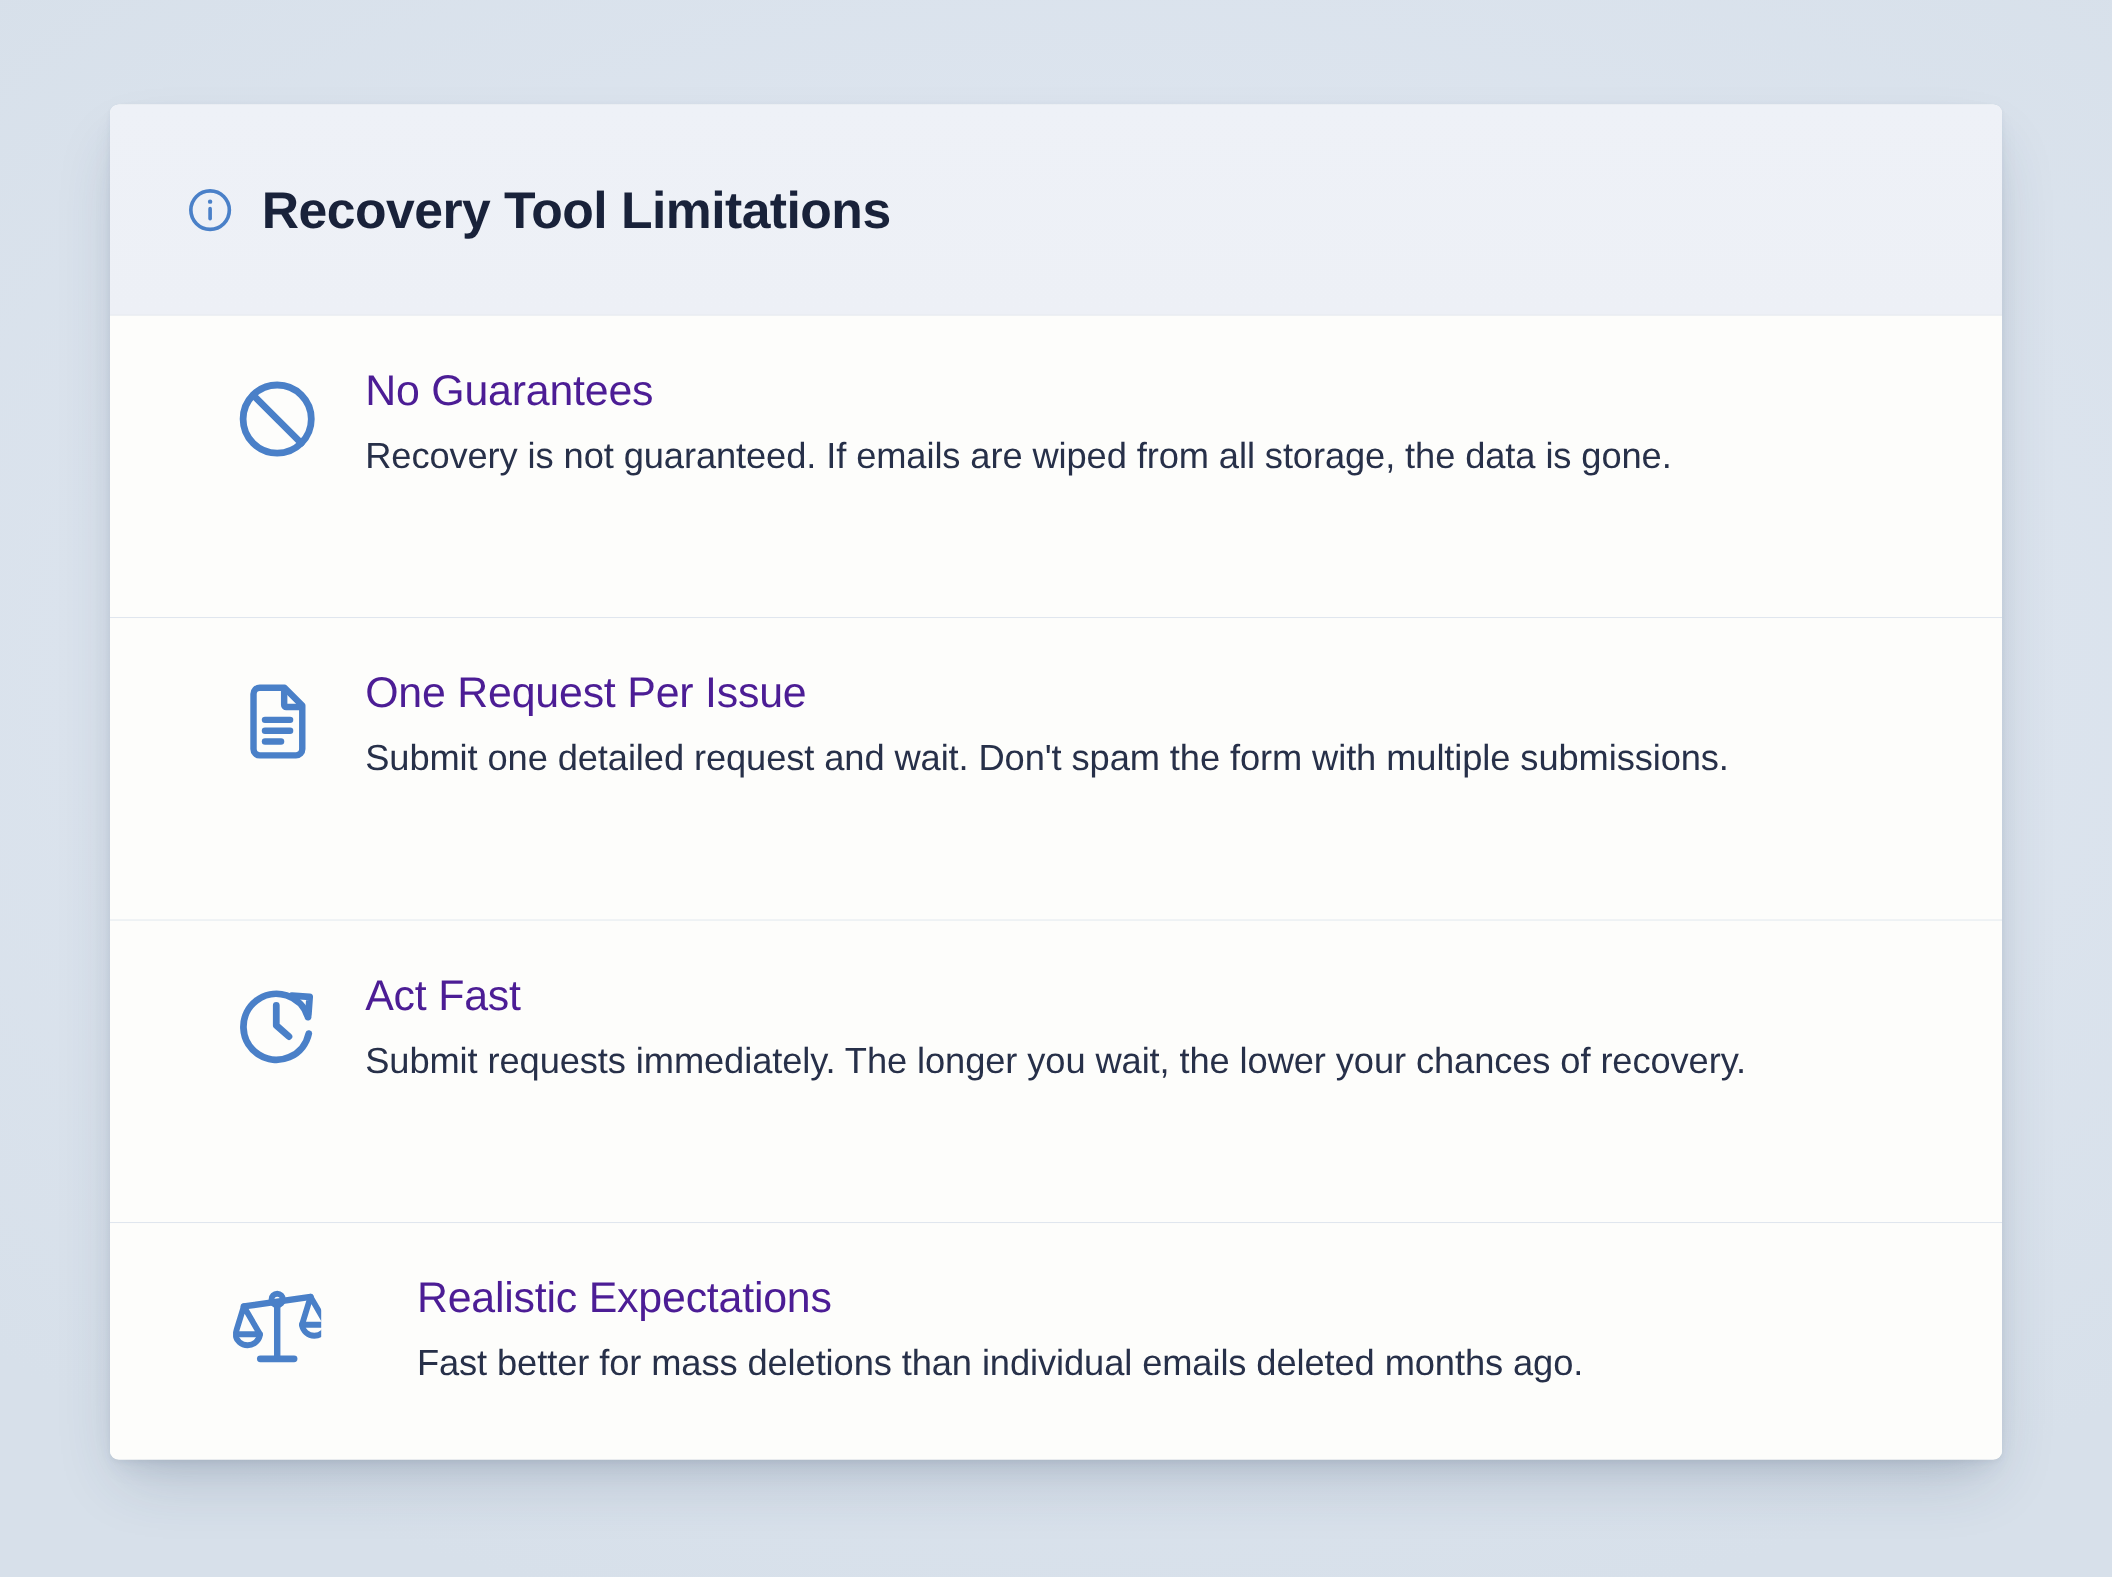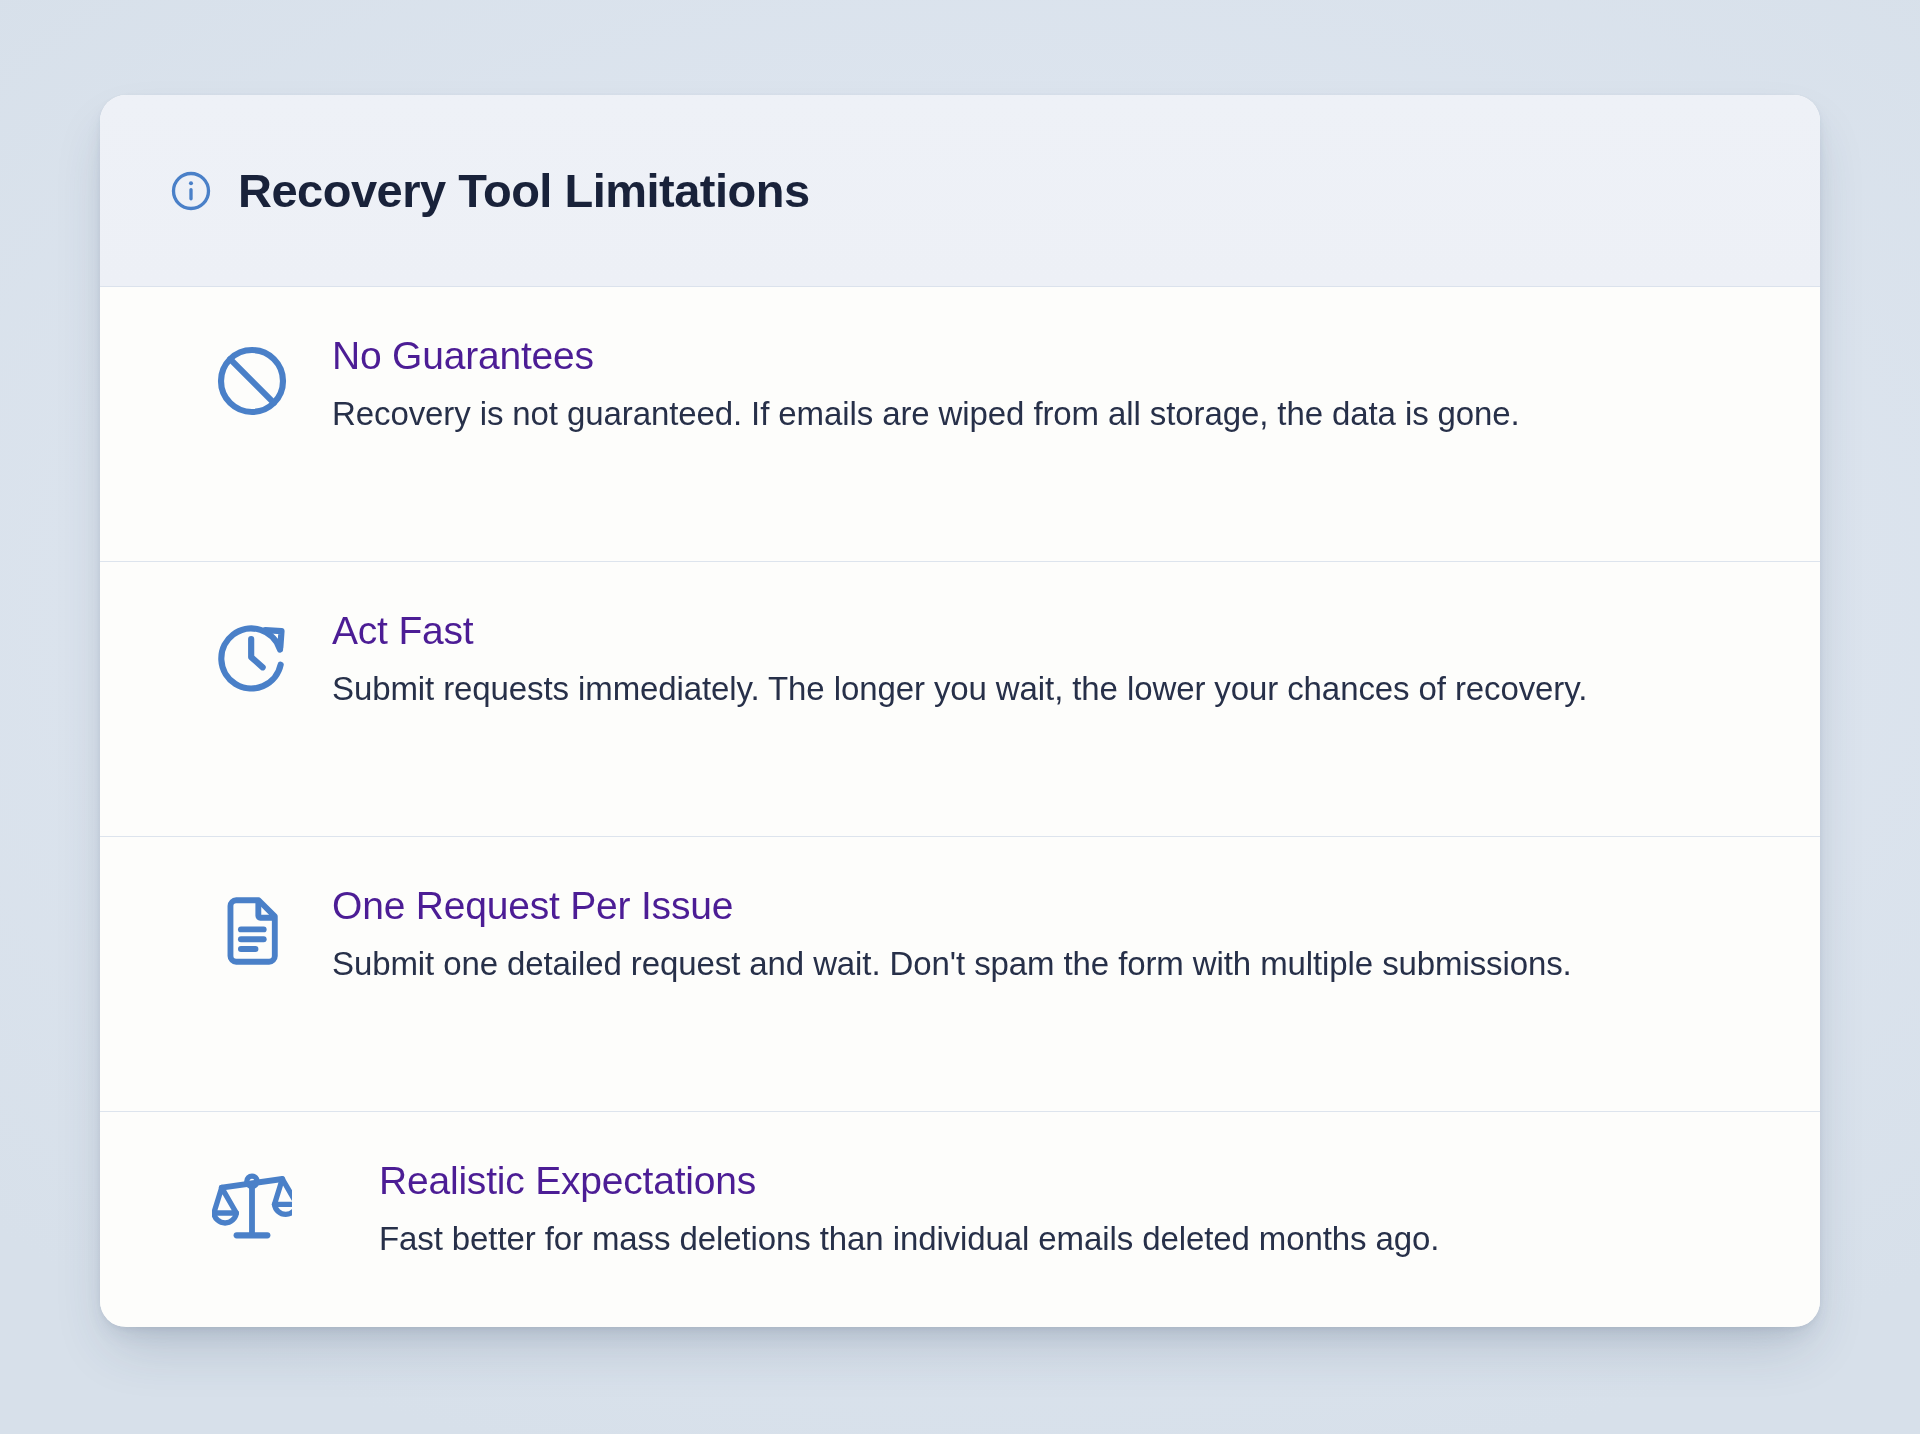--- a/index.html
+++ b/index.html
@@ -24,21 +24,21 @@
     height: 1434px;
   }
 
   
   .card {
     position: absolute;
     left: 100px;
     top: 95px;
     width: 1720px;
     height: 1232px;
-    border-radius: 26px;
+    border-radius: 8px;
     background: #fdfdfb;
     box-shadow:
       0 28px 56px -12px rgba(38, 58, 90, 0.20),
       0 10px 22px -8px rgba(38, 58, 90, 0.13),
       0 2px 5px rgba(38, 58, 90, 0.05);
     overflow: hidden;
     display: flex;
     flex-direction: column;
   }
 
@@ -152,47 +152,47 @@
             <circle cx="12" cy="12" r="9.3" stroke="#4a80c8" stroke-width="1.85"></circle>
             <line x1="5.45" y1="5.45" x2="18.55" y2="18.55" stroke="#4a80c8" stroke-width="1.85" stroke-linecap="round"></line>
           </svg>
         </span>
         <div class="row-body">
           <div class="row-title">No Guarantees</div>
           <div class="row-desc">Recovery is not guaranteed. If emails are wiped from all storage, the data is gone.</div>
         </div>
       </div>
 
-      <div class="limit-row row-r2">
-        <span class="row-icon">
-          <svg width="82" height="82" viewBox="0 0 24 24" fill="none" xmlns="http://www.w3.org/2000/svg">
-            <path d="M20.4 10.1A9 9 0 1 0 20.6 14.6" stroke="#4a80c8" stroke-width="1.85" stroke-linecap="round"></path>
-            <path d="M16.0 4.25 L20.85 4.55 L20.5 9.4" stroke="#4a80c8" stroke-width="1.85" stroke-linecap="round" stroke-linejoin="round"></path>
-            <path d="M11.75 6.9 V12.35 L15.2 15.4" stroke="#4a80c8" stroke-width="1.85" stroke-linecap="round" stroke-linejoin="round"></path>
-          </svg>
-        </span>
-        <div class="row-body">
-          <div class="row-title">Act Fast</div>
-          <div class="row-desc">Submit requests immediately. The longer you wait, the lower your chances of recovery.</div>
-        </div>
-      </div>
-
       <div class="limit-row row-r3">
         <span class="row-icon">
           <svg width="76" height="76" viewBox="0 0 24 24" fill="none" xmlns="http://www.w3.org/2000/svg">
             <path d="M5.2 4.1a1.8 1.8 0 0 1 1.8-1.8h7.1l5.1 5.1v12.5a1.8 1.8 0 0 1-1.8 1.8H7a1.8 1.8 0 0 1-1.8-1.8V4.1Z" stroke="#4a80c8" stroke-width="1.85" stroke-linejoin="round"></path>
             <path d="M14.0 2.4v4.8a0.6 0.6 0 0 0 0.6 0.6h4.5" stroke="#4a80c8" stroke-width="1.85" stroke-linejoin="round"></path>
             <line x1="8.5" y1="11.5" x2="15.7" y2="11.5" stroke="#4a80c8" stroke-width="1.85" stroke-linecap="round"></line>
             <line x1="8.5" y1="14.6" x2="15.7" y2="14.6" stroke="#4a80c8" stroke-width="1.85" stroke-linecap="round"></line>
             <line x1="8.5" y1="17.7" x2="13.1" y2="17.7" stroke="#4a80c8" stroke-width="1.85" stroke-linecap="round"></line>
           </svg>
         </span>
         <div class="row-body">
           <div class="row-title">One Request Per Issue</div>
           <div class="row-desc">Submit one detailed request and wait. Don't spam the form with multiple submissions.</div>
+        </div>
+      </div>
+
+      <div class="limit-row row-r2">
+        <span class="row-icon">
+          <svg width="82" height="82" viewBox="0 0 24 24" fill="none" xmlns="http://www.w3.org/2000/svg">
+            <path d="M20.4 10.1A9 9 0 1 0 20.6 14.6" stroke="#4a80c8" stroke-width="1.85" stroke-linecap="round"></path>
+            <path d="M16.0 4.25 L20.85 4.55 L20.5 9.4" stroke="#4a80c8" stroke-width="1.85" stroke-linecap="round" stroke-linejoin="round"></path>
+            <path d="M11.75 6.9 V12.35 L15.2 15.4" stroke="#4a80c8" stroke-width="1.85" stroke-linecap="round" stroke-linejoin="round"></path>
+          </svg>
+        </span>
+        <div class="row-body">
+          <div class="row-title">Act Fast</div>
+          <div class="row-desc">Submit requests immediately. The longer you wait, the lower your chances of recovery.</div>
         </div>
       </div>
 
       <div class="limit-row row-r4">
         <span class="row-icon">
           <svg width="82" height="82" viewBox="0 0 24 24" fill="none" xmlns="http://www.w3.org/2000/svg">
             <circle cx="12" cy="4.6" r="1.55" stroke="#4a80c8" stroke-width="1.6"></circle>
             <line x1="12" y1="6.2" x2="12" y2="20.6" stroke="#4a80c8" stroke-width="1.75" stroke-linecap="round"></line>
             <line x1="7.4" y1="20.8" x2="16.6" y2="20.8" stroke="#4a80c8" stroke-width="1.85" stroke-linecap="round"></line>
             <line x1="2.9" y1="6.5" x2="21.1" y2="3.9" stroke="#4a80c8" stroke-width="1.75" stroke-linecap="round"></line>

